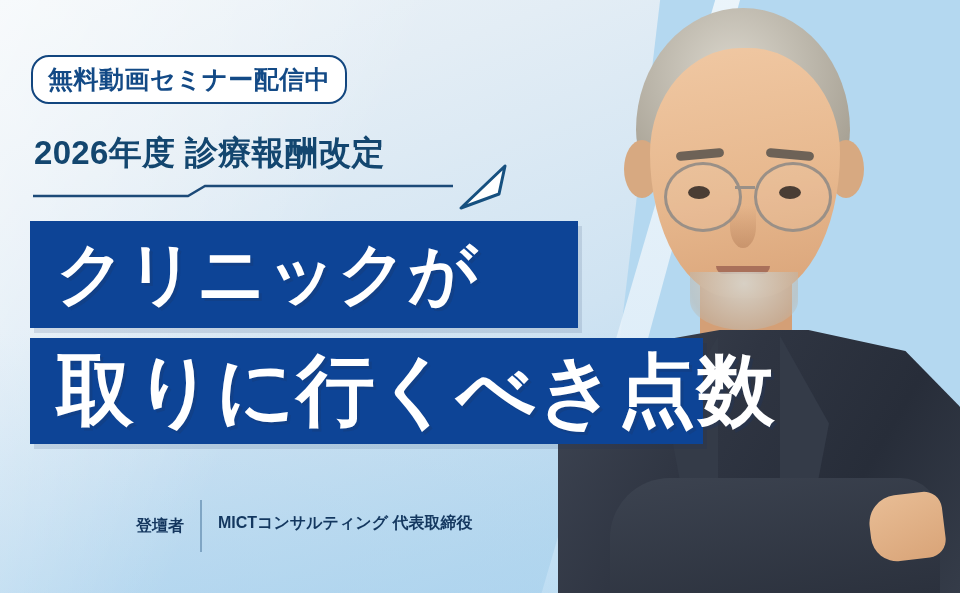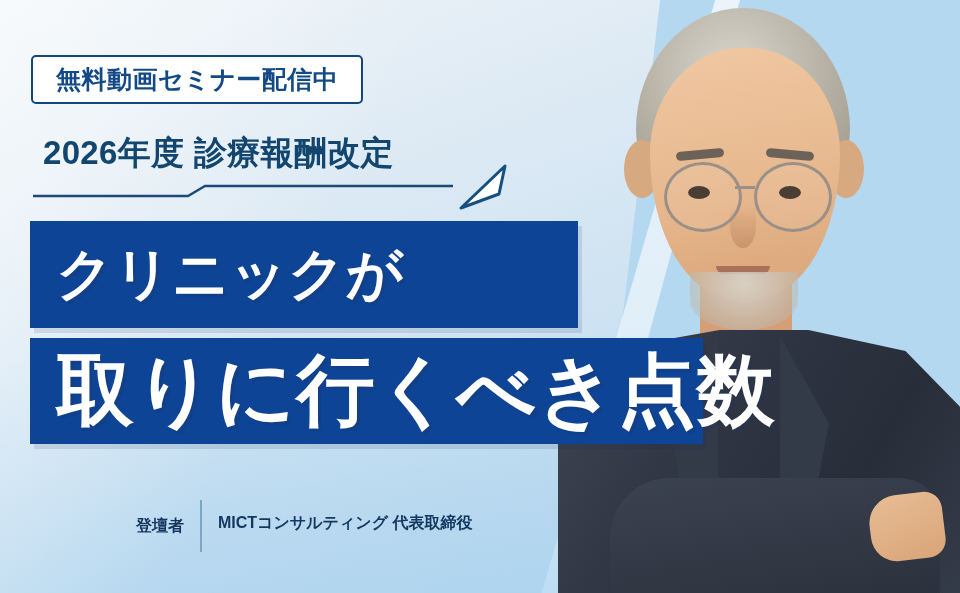--- a/index.html
+++ b/index.html
@@ -56,32 +56,32 @@
   .p-shirt{position:absolute;left:128px;top:340px;width:160px;height:253px;background:linear-gradient(180deg,#f3f1ec,#e2dfd8);border-radius:20px 20px 0 0;}
   .p-jacket{position:absolute;left:18px;top:330px;width:404px;height:263px;background:linear-gradient(120deg,#3f4654 0%,#2f3542 38%,#272d39 70%,#353c49 100%);clip-path:polygon(18% 6%, 40% 0%, 62% 0%, 86% 8%, 100% 30%, 100% 100%, 0% 100%, 0% 28%);}
   .p-lapel-l{position:absolute;left:108px;top:336px;width:70px;height:190px;background:#343b48;clip-path:polygon(100% 0, 30% 46%, 58% 100%, 100% 100%);}
   .p-lapel-r{position:absolute;left:240px;top:336px;width:70px;height:190px;background:#343b48;clip-path:polygon(0 0, 70% 46%, 42% 100%, 0 100%);}
   .p-arm{position:absolute;left:70px;top:478px;width:330px;height:115px;background:linear-gradient(170deg,#3c4350,#2b313d);border-radius:60px 40px 0 0;}
   .p-hand{position:absolute;left:330px;top:494px;width:74px;height:66px;border-radius:28px 18px 18px 26px;background:linear-gradient(160deg,#e8bd95,#d9a478);transform:rotate(-7deg);}
 
   
   .badge{
     position:absolute;left:31px;top:55px;height:49px;
-    display:flex;align-items:center;padding:0 23px;
-    border:2.5px solid #12467f;border-radius:5px;background:#ffffff;
+    display:flex;align-items:center;padding:0 15px;
+    border:2.5px solid #12467f;border-radius:18px;background:#ffffff;
     box-sizing:border-box;
   }
   .badge span{
     font-size:25px;font-weight:700;color:#134a86;letter-spacing:.02em;
     white-space:nowrap;
   }
 
   
   .subhead{
-    position:absolute;left:43px;top:131px;
+    position:absolute;left:34px;top:131px;
     font-size:33px;font-weight:700;color:#13466f;letter-spacing:.01em;
     white-space:nowrap;
   }
   .rule{position:absolute;left:33px;top:180px;width:420px;height:24px;}
 
   
   .bubble{
     position:absolute;left:451px;top:110px;width:180px;height:82px;
     border:3px solid #16507f;border-radius:50%/50%;background:#ffffff;
     display:flex;flex-direction:column;align-items:center;justify-content:center;
@@ -96,21 +96,21 @@
   .hl{
     position:absolute;background:#0d4496;
     display:flex;align-items:center;
     box-shadow:4px 5px 0 rgba(20,45,90,.12);
   }
   .hl span{
     color:#ffffff;font-weight:700;white-space:nowrap;
     text-shadow:3px 3px 0 rgba(30,55,100,.28);
   }
   #hl1{left:30px;top:221px;width:548px;height:107px;padding-left:26px;box-sizing:border-box;}
-  #hl1 span{font-size:56px;letter-spacing:.012em;}
+  #hl1 span{font-size:68px;letter-spacing:.012em;}
   #hl2{left:30px;top:338px;width:673px;height:106px;padding-left:26px;box-sizing:border-box;}
   #hl2 span{font-size:78px;letter-spacing:.012em;}
 
   
   .speaker{position:absolute;left:136px;top:500px;display:flex;align-items:center;}
   .speaker .tag{font-size:16px;font-weight:700;color:#14365e;white-space:nowrap;}
   .speaker .divider{width:2px;height:52px;background:#7fa5c4;margin:0 16px;}
   .speaker .col{display:flex;flex-direction:column;justify-content:center;}
   .speaker .org{font-size:16px;font-weight:700;color:#13375f;white-space:nowrap;margin-bottom:6px;}
   .speaker .nameline{display:flex;align-items:baseline;white-space:nowrap;}

